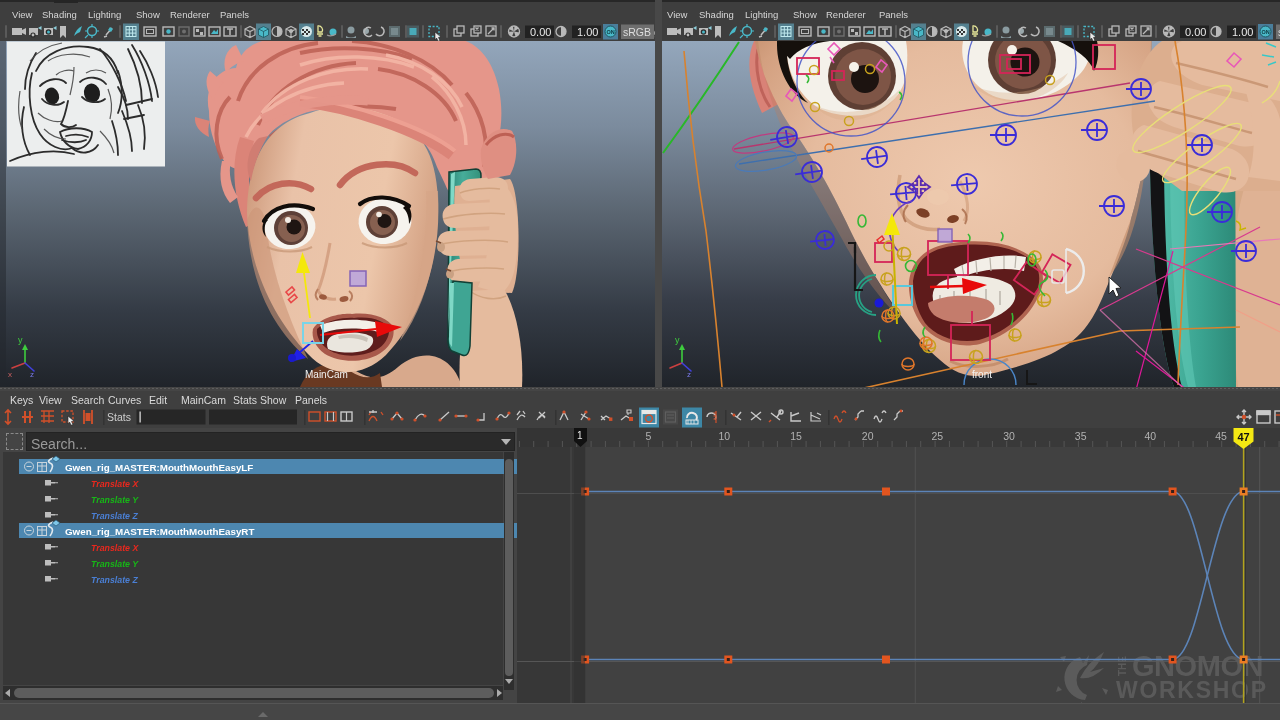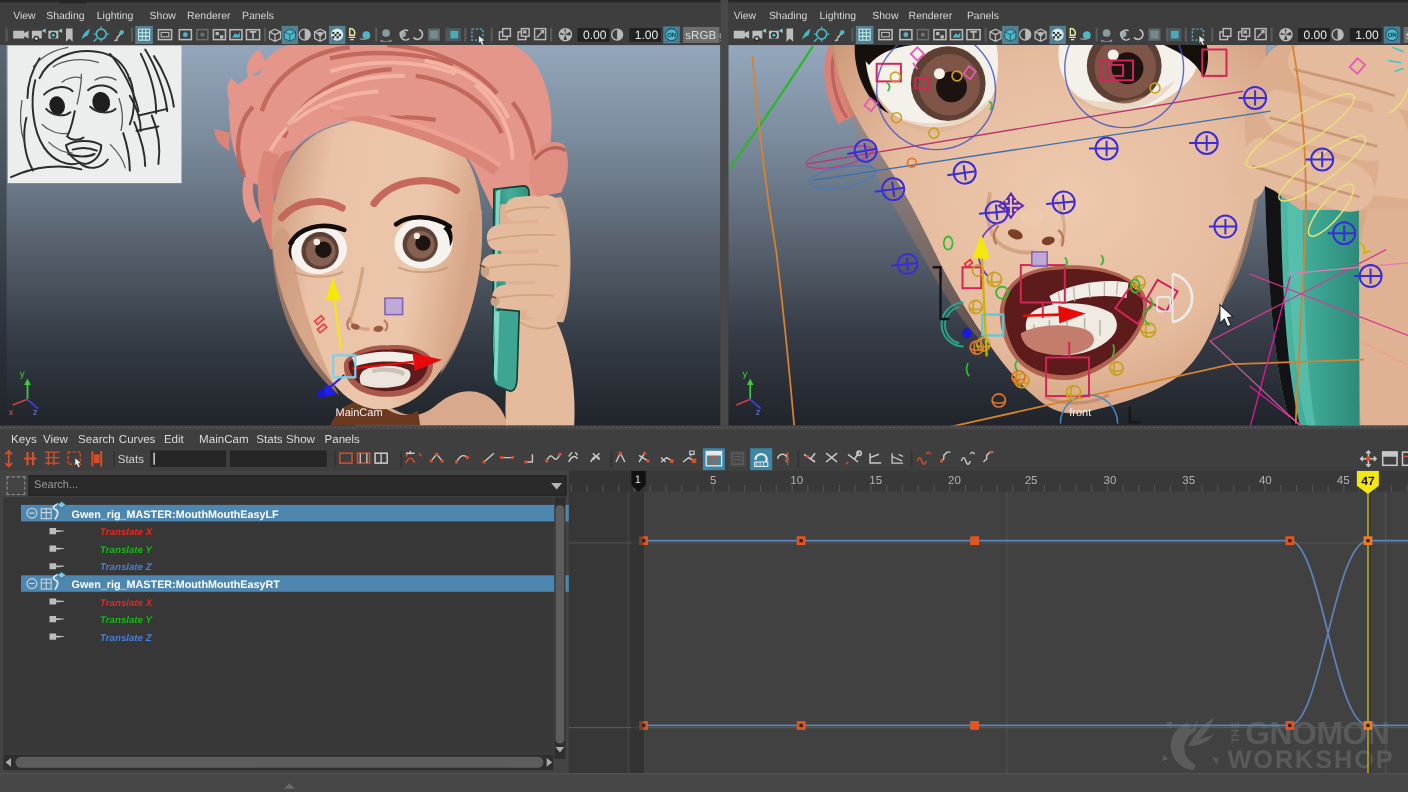--- a/index.html
+++ b/index.html
@@ -800,21 +800,21 @@
           <rect x="1257" y="4" width="13" height="3.5" fill="#c9c9c9"></rect>
       <rect x="1275" y="4" width="8" height="12" stroke="#c9c9c9"></rect>
           <path d="M1276 8 h6" stroke="#d2502a"></path>
     </g>
   </svg>
   </div>
 
   <div class="abs" style="left:0;top:428px;width:517px;height:275px;background:#444;"></div>
 
   <div class="abs" style="left:26px;top:432px;width:487px;height:17px;background:#2a2a2a;border:1px solid #232323;"></div>
-  <div class="abs" style="left:31px;top:436px;color:#9a9a9a;font-size:10px;">Search...</div>
+  <div class="abs" style="left:31px;top:436px;color:#9a9a9a;font-size:14px;">Search...</div>
   <div class="abs" style="left:501px;top:439px;width:0;height:0;border-left:5px solid transparent;border-right:5px solid transparent;border-top:6px solid #b5b5b5;"></div>
   <div id="searchicon" class="abs" style="left:6px;top:433px;width:15px;height:15px;border:1px dashed #8a8a8a;"></div>
 
   <div class="abs" style="left:3px;top:452px;width:500px;height:233px;background:#373737;"></div>
   <div id="channels" class="abs" style="left:19px;top:452px;width:500px;height:233px;">
     <svg width="500" height="233" font-family="Liberation Sans, sans-serif">
       <rect x="0" y="7" width="500" height="15" fill="#4d87b0"></rect>
       <rect x="0" y="71" width="500" height="15" fill="#4d87b0"></rect>
 
       <g stroke="#c9d4dc" fill="none" stroke-width="1">

